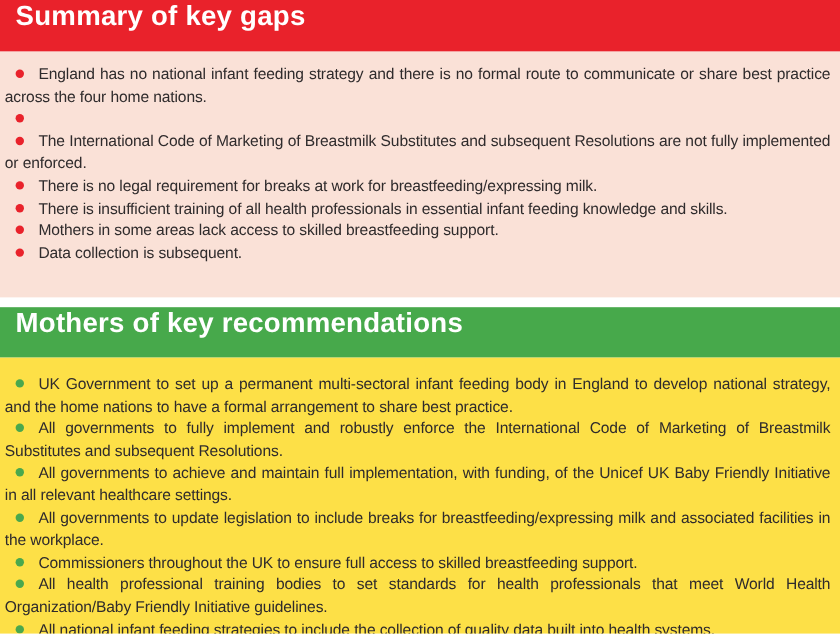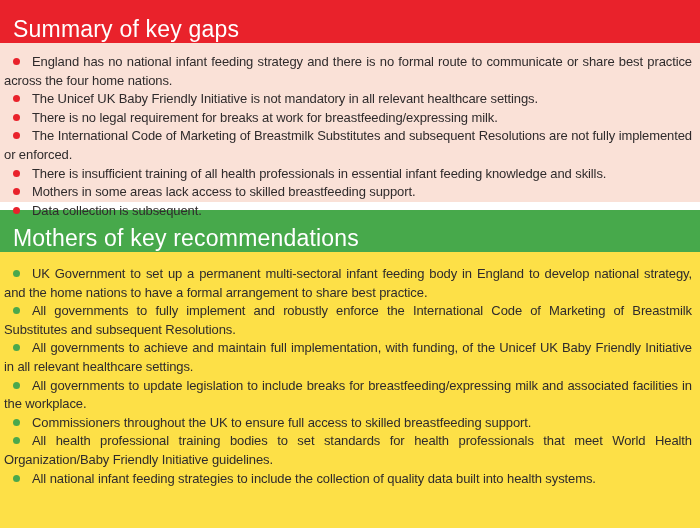--- a/index.html
+++ b/index.html
@@ -14,46 +14,46 @@
     font-family: "Liberation Sans", sans-serif;
   }
   .section {
     width: 700px;
     box-sizing: border-box;
   }
   .section-header {
     width: 700px;
     box-sizing: border-box;
     color: #ffffff;
-    font-weight: normal;
+    font-weight: bold;
     font-size: 23px;
     letter-spacing: 0.2px;
     padding-left: 13px;
     display: flex;
-    align-items: flex-end;
+    align-items: flex-start;
   }
   .header-gaps {
     height: 43px;
     background: #e9222b;
   }
   .header-recs {
     height: 42px;
     background: #47a94b;
   }
   .section-body {
     width: 700px;
     box-sizing: border-box;
     padding: 10px 8px 0 4px;
     color: #2f2b2c;
     font-size: 13px;
     line-height: 18.6px;
     letter-spacing: -0.1px;
   }
   .body-gaps {
-    height: 159px;
+    height: 205px;
     background: #fae1d7;
   }
   .body-recs {
     height: 312px;
     background: #fde047;
     padding-top: 13px;
   }
   .gap-strip {
     height: 8px;
     background: #ffffff;
@@ -76,23 +76,23 @@
 </style>
 </head>
 <body>
 
 <div class="section">
   <div class="section-header header-gaps">
     <span>Summary of key gaps</span>
   </div>
   <div class="section-body body-gaps">
     <p class="item"><span class="bullet bullet-red"></span><span>England has no national infant feeding strategy and there is no formal route to communicate or share best practice across the four home nations.</span></p>
-    <p class="item"><span class="bullet bullet-red"></span><span>The Unicef UK Baby Friendly Initiative is not mandatory in all relevant healthcare settings.</span></p>
+    <p class="item"><span class="bullet bullet-red"></span></p>
+    <p class="item"><span class="bullet bullet-red"></span><span>The International Code of Marketing of Breastmilk Substitutes and subsequent Resolutions are not fully implemented or enforced.</span></p>
     <p class="item"><span class="bullet bullet-red"></span><span>There is no legal requirement for breaks at work for breastfeeding/expressing milk.</span></p>
-    <p class="item"><span class="bullet bullet-red"></span><span>The International Code of Marketing of Breastmilk Substitutes and subsequent Resolutions are not fully implemented or enforced.</span></p>
     <p class="item"><span class="bullet bullet-red"></span><span>There is insufficient training of all health professionals in essential infant feeding knowledge and skills.</span></p>
     <p class="item"><span class="bullet bullet-red"></span><span>Mothers in some areas lack access to skilled breastfeeding support.</span></p>
     <p class="item"><span class="bullet bullet-red"></span><span>Data collection is subsequent.</span></p>
   </div>
 </div>
 
 <div class="gap-strip"></div>
 
 <div class="section">
   <div class="section-header header-recs">

